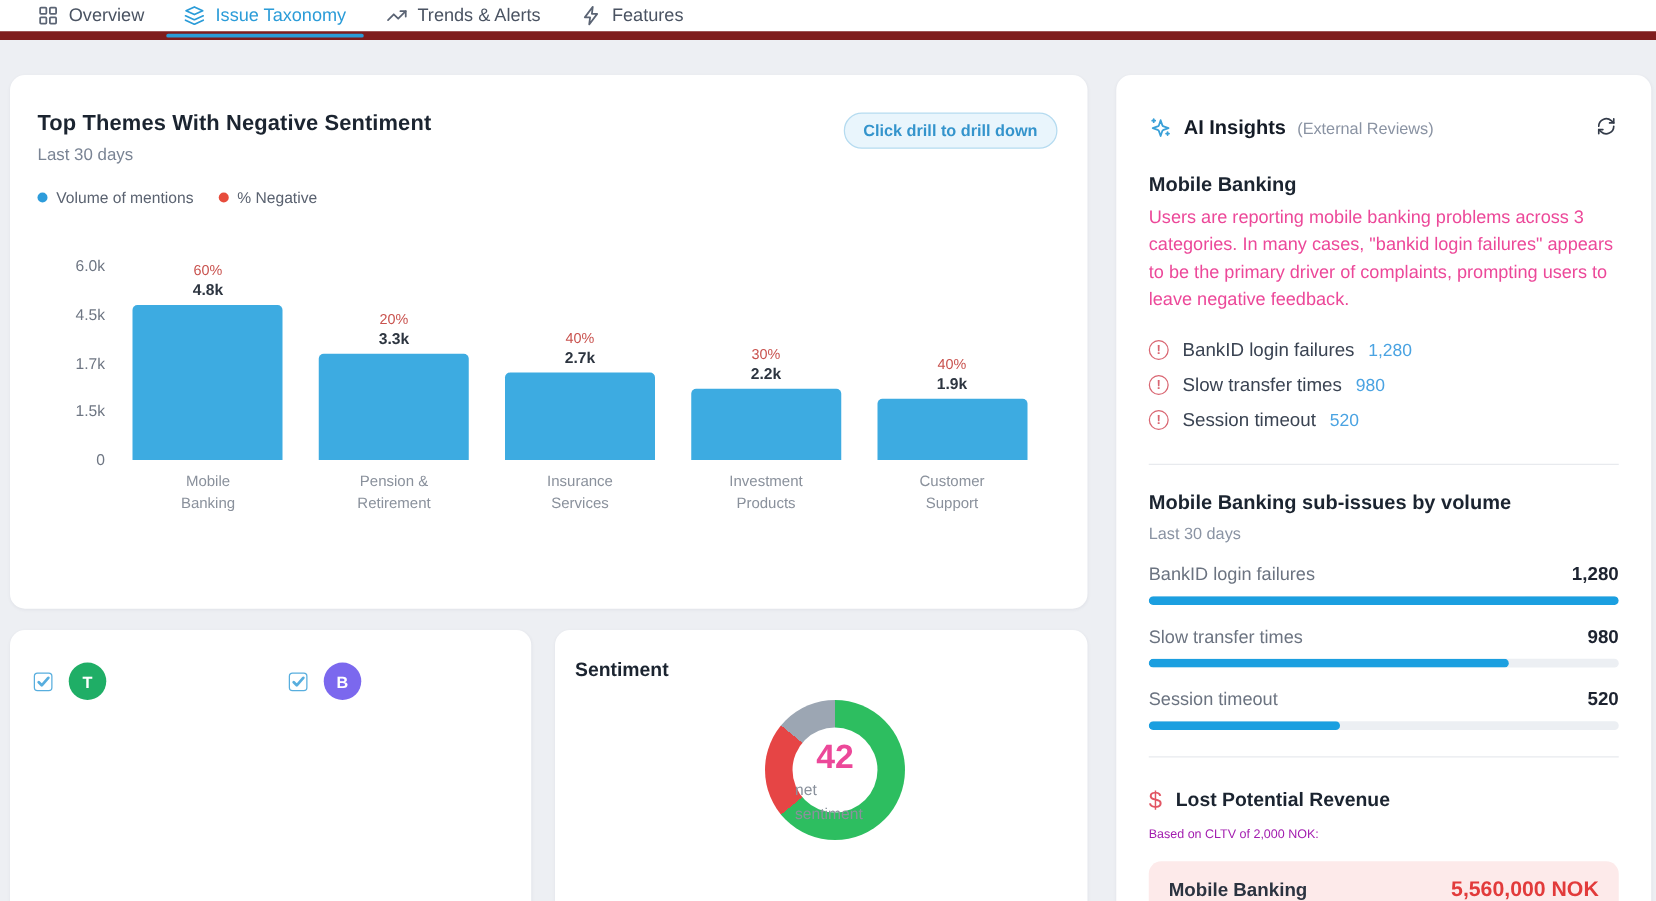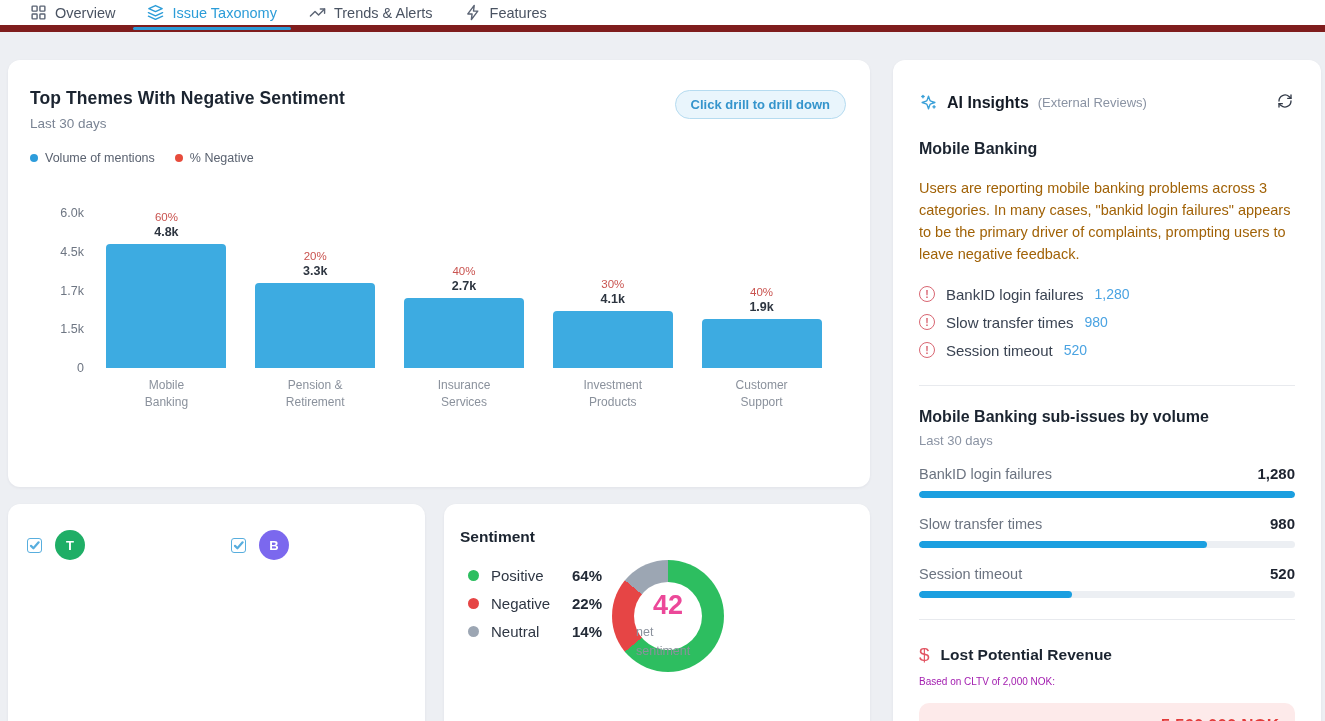--- a/index.html
+++ b/index.html
@@ -68,21 +68,21 @@
 
   
   .ai-inner { padding:0 26px; }
   .ai-head { display:flex; align-items:center; gap:9px; padding-top:31px; }
   .ai-head svg.spark { width:19px; height:19px; stroke:#3aa0d8; fill:none; stroke-width:1.8; stroke-linecap:round; stroke-linejoin:round; }
   .ai-title { font-size:16px; font-weight:700; color:#141b26; }
   .ai-sub { font-size:13px; color:#8a93a3; }
   .refresh-btn { margin-left:auto; background:none; border:none; cursor:pointer; padding:2px; }
   .refresh-btn svg { width:16px; height:16px; stroke:#333b49; fill:none; stroke-width:2; stroke-linecap:round; stroke-linejoin:round; }
   .ai-section-title { margin-top:26px; font-size:16px; font-weight:700; color:#1b2430; }
-  .ai-summary { margin-top:19px; font-size:14.5px; line-height:22px; color:#a16207; }
+  .ai-summary { margin-top:5px; font-size:14.5px; line-height:22px; color:#ec4899; }
   .issues { margin-top:15px; list-style:none; }
   .issue { display:flex; align-items:center; gap:11px; height:28px; cursor:pointer; }
   .warn { flex:0 0 auto; width:16px; height:16px; border:1.6px solid #d96672; border-radius:50%;
           color:#d96672; font-size:10.5px; font-weight:700; display:flex; align-items:center; justify-content:center; }
   .issue-label { font-size:15px; color:#3a4352; }
   .issue-count { font-size:14px; color:#4aa3e2; }
   .divider { border:none; border-top:1px solid #e8eaee; margin:21px 0 0 0; }
   .sub-title { margin-top:22px; font-size:16px; font-weight:700; color:#1b2430; }
   .sub-sub { margin-top:7px; font-size:13px; color:#8a93a3; }
   .sub-row { margin-top:17px; }
@@ -179,21 +179,21 @@
           <div class="cat-label">Pension &amp;<br>Retirement</div>
         </div>
         <div class="bar-col">
           <div class="pct-label">40%</div>
           <div class="val-label">2.7k</div>
           <div class="bar" style="height: 70px; background: rgb(61, 171, 225);"></div>
           <div class="cat-label">Insurance<br>Services</div>
         </div>
         <div class="bar-col">
           <div class="pct-label">30%</div>
-          <div class="val-label">4.1k</div>
+          <div class="val-label">2.2k</div>
           <div class="bar" style="height: 57px; background: rgb(61, 171, 225);"></div>
           <div class="cat-label">Investment<br>Products</div>
         </div>
         <div class="bar-col">
           <div class="pct-label">40%</div>
           <div class="val-label">1.9k</div>
           <div class="bar" style="height: 49px; background: rgb(61, 171, 225);"></div>
           <div class="cat-label">Customer<br>Support</div>
         </div>
       </div>
@@ -215,37 +215,20 @@
               <polyline points="2.2 6.4 4.8 9 10.5 2.5"></polyline>
             </svg>
           </span>
           <span class="avatar" style="background: rgb(123, 104, 238);">B</span>
         </div>
       </div>
   </section>
 
   <section class="card sentiment-card">
     <h2>Sentiment</h2>
-    <div class="s-legend" id="sentiment-legend">
-        <div class="s-legend-row">
-          <span class="s-dot" style="background: rgb(45, 190, 96);"></span>
-          <span class="s-label">Positive</span>
-          <span class="s-value">64%</span>
-        </div>
-        <div class="s-legend-row">
-          <span class="s-dot" style="background: rgb(230, 69, 69);"></span>
-          <span class="s-label">Negative</span>
-          <span class="s-value">22%</span>
-        </div>
-        <div class="s-legend-row">
-          <span class="s-dot" style="background: rgb(156, 166, 179);"></span>
-          <span class="s-label">Neutral</span>
-          <span class="s-value">14%</span>
-        </div>
-      </div>
     <div class="donut" id="donut" style="background: conic-gradient(rgb(45, 190, 96) 0%, rgb(45, 190, 96) 64%, rgb(230, 69, 69) 64%, rgb(230, 69, 69) 86%, rgb(156, 166, 179) 86%, rgb(156, 166, 179) 100%);">
       <div class="hole">
         <div class="net-val">42</div>
         <div class="net-lab">net sentiment</div>
       </div>
     </div>
     <svg class="wave" viewBox="0 0 382 32" preserveAspectRatio="none">
       <path d="M4,13 C40,9 70,9 100,12 C132,15.5 152,16.5 186,13.5 C212,11.3 232,10.6 256,13 C276,15.2 292,18.6 316,19.6 C342,20.6 362,19.6 378,18.6 L378,32 L4,32 Z" fill="#e0effa"></path>
       <path d="M4,13 C40,9 70,9 100,12 C132,15.5 152,16.5 186,13.5 C212,11.3 232,10.6 256,13 C276,15.2 292,18.6 316,19.6 C342,20.6 362,19.6 378,18.6" fill="none" stroke="#3e9cd4" stroke-width="2" stroke-linecap="round"></path>
     </svg>

